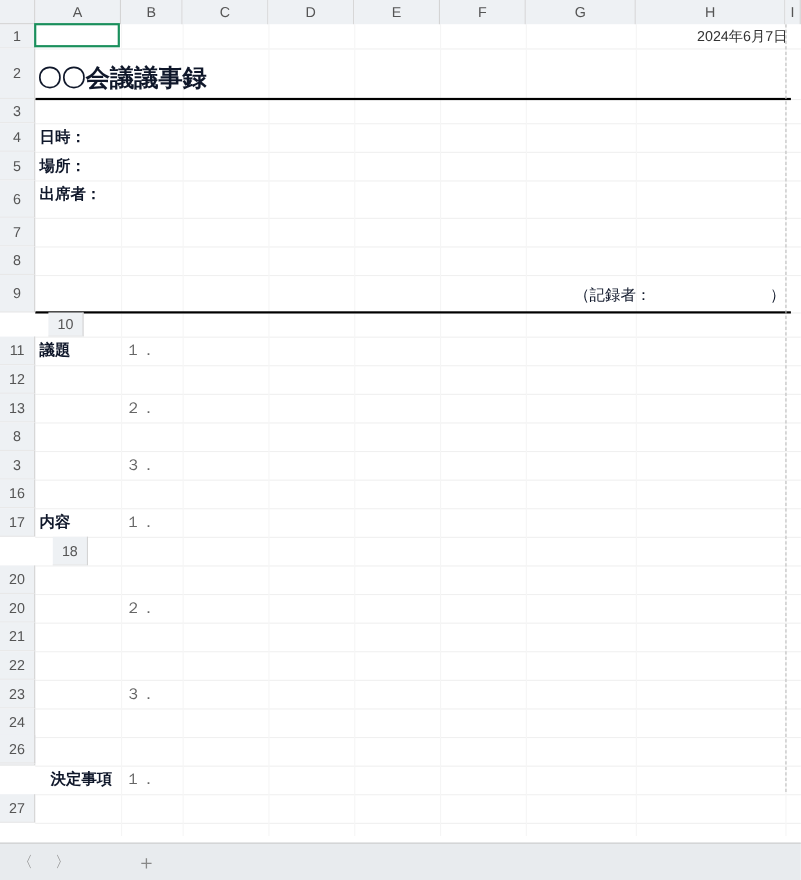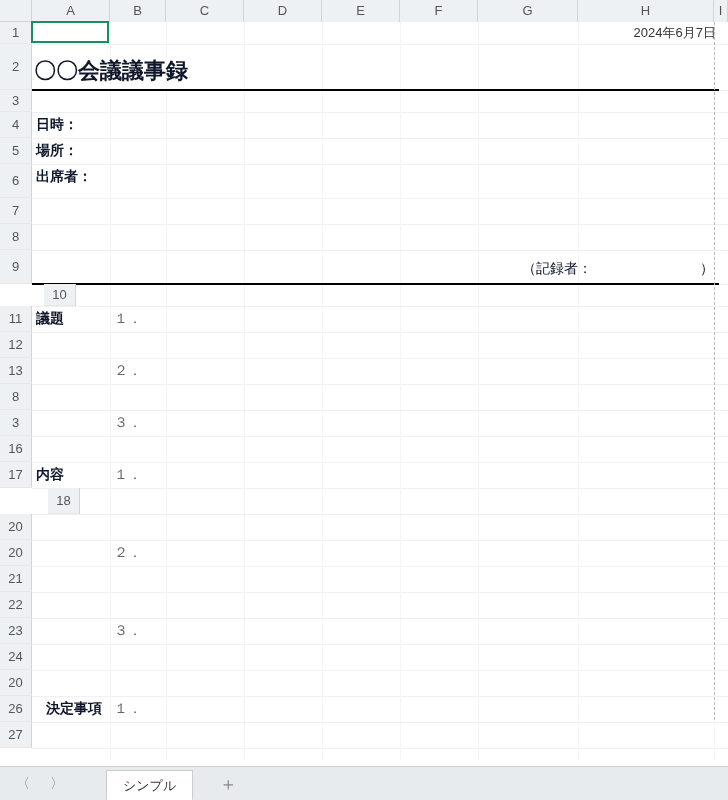--- a/index.html
+++ b/index.html
@@ -171,21 +171,21 @@
       <div class="row-h" style="top: 436px; height: 26px; line-height: 26px;">16</div>
       <div class="row-h" style="top: 462px; height: 26px; line-height: 26px;">17</div>
       <div class="row-h" style="top: 488px; height: 26px; line-height: 26px; margin-left: 48px;">18</div>
       <div class="row-h" style="top: 514px; height: 26px; line-height: 26px;">20</div>
       <div class="row-h" style="top: 540px; height: 26px; line-height: 26px;">20</div>
       <div class="row-h" style="top: 566px; height: 26px; line-height: 26px;">21</div>
       <div class="row-h" style="top: 592px; height: 26px; line-height: 26px;">22</div>
       <div class="row-h" style="top: 618px; height: 26px; line-height: 26px;">23</div>
       <div class="row-h" style="top: 644px; height: 26px; line-height: 26px;">24</div>
       <div class="row-h" style="top: 670px; height: 26px; line-height: 26px;">20</div>
-      <div class="row-h" style="top: 696px; height: 26px; line-height: 26px; text-align: center;">26</div>
+      <div class="row-h" style="top: 668px; height: 26px; line-height: 26px; text-align: center;">26</div>
       <div class="row-h" style="top: 722px; height: 26px; line-height: 26px; text-align: right;">27</div>
     </div>
 
   <div class="cell-area">
 
     <div id="glines">
         <div class="hline" style="top: 22px;"></div>
         <div class="hline" style="top: 68px;"></div>
         <div class="hline" style="top: 90px;"></div>
         <div class="hline" style="top: 116px;"></div>
@@ -251,15 +251,14 @@
     <div class="content num" style="left:82px; top:678px;">１．</div>
 
   </div>
   <div class="dashed-right" style="left:714px;"></div>
 </div>
 
 <div class="tabbar">
   <span class="nav-arrow">〈</span>
   <span class="nav-arrow">〉</span>
   <span style="width:20px;"></span>
-  <div class="tab">シンプル</div>
   <div class="tab-add">＋</div>
 </div>
 
 </body></html>

